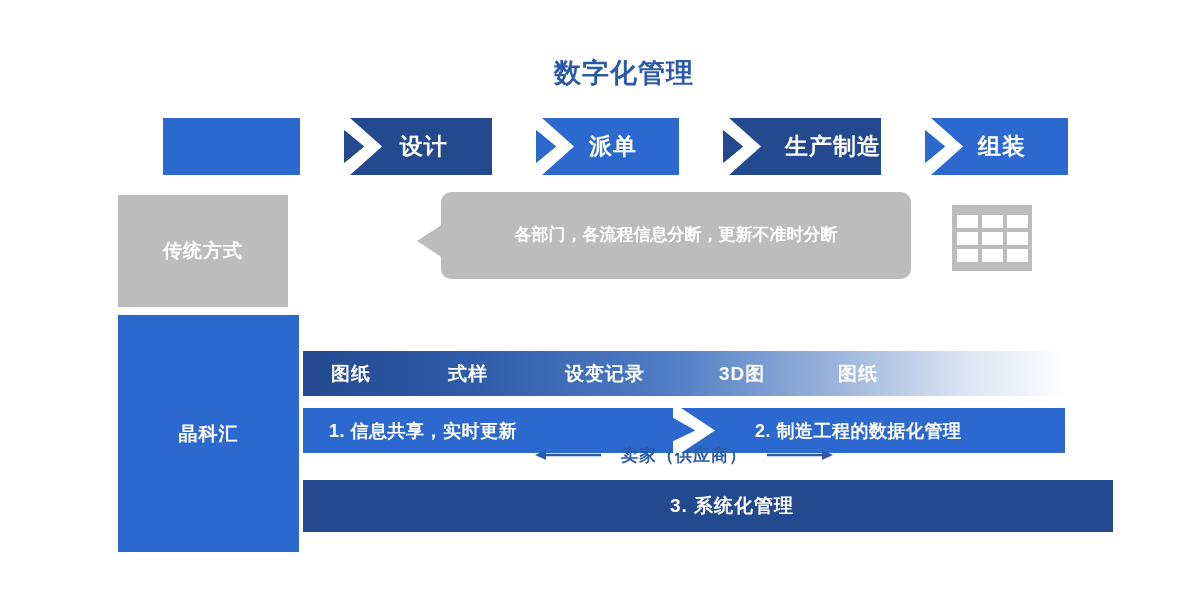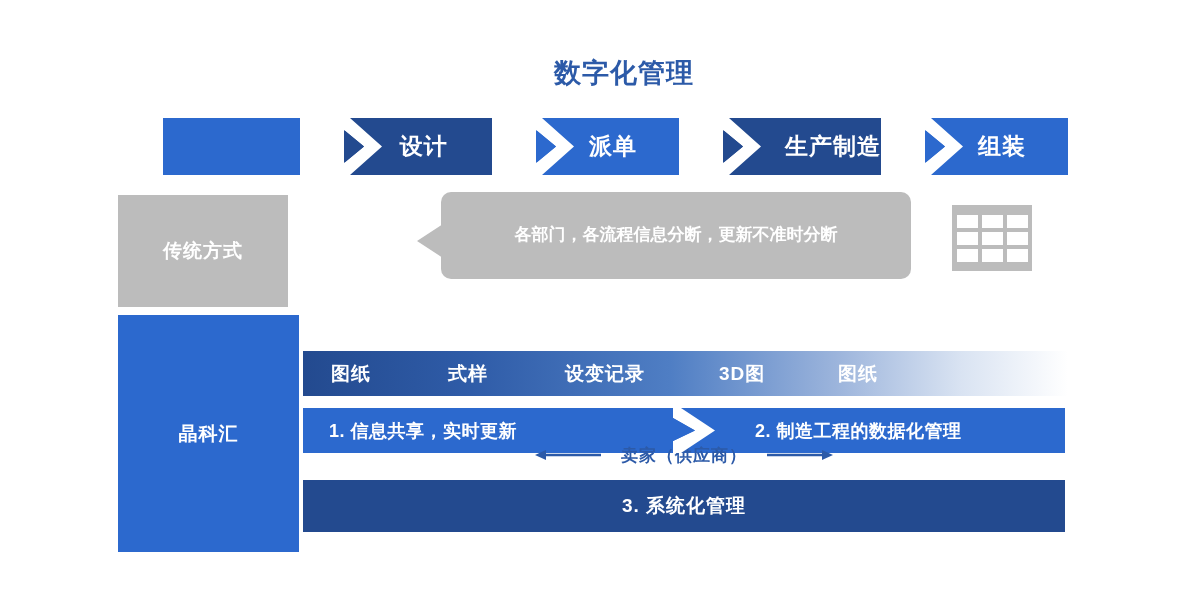--- a/index.html
+++ b/index.html
@@ -103,21 +103,21 @@
     color:#2c5aa8;font-size:17px;font-weight:bold;letter-spacing:1px;
     gap:20px;
   }
   .supplier .ln{display:flex;align-items:center;}
   .supplier .ln svg{display:block;}
 
   
   .bottombar{
     position:absolute;left:303px;top:480px;width:762px;height:52px;
     background:#234a8f;display:flex;align-items:center;justify-content:center;
-    color:#ffffff;font-size:19px;font-weight:bold;letter-spacing:1px;
+    color:#ffffff;font-size:19px;font-weight:bold;letter-spacing:1px;padding-left:48px;
   }
 </style>
 </head>
 <body>
 
 <div id="canvas">
 
   <div class="title">数字化管理</div>
 
   <div class="header-band">

